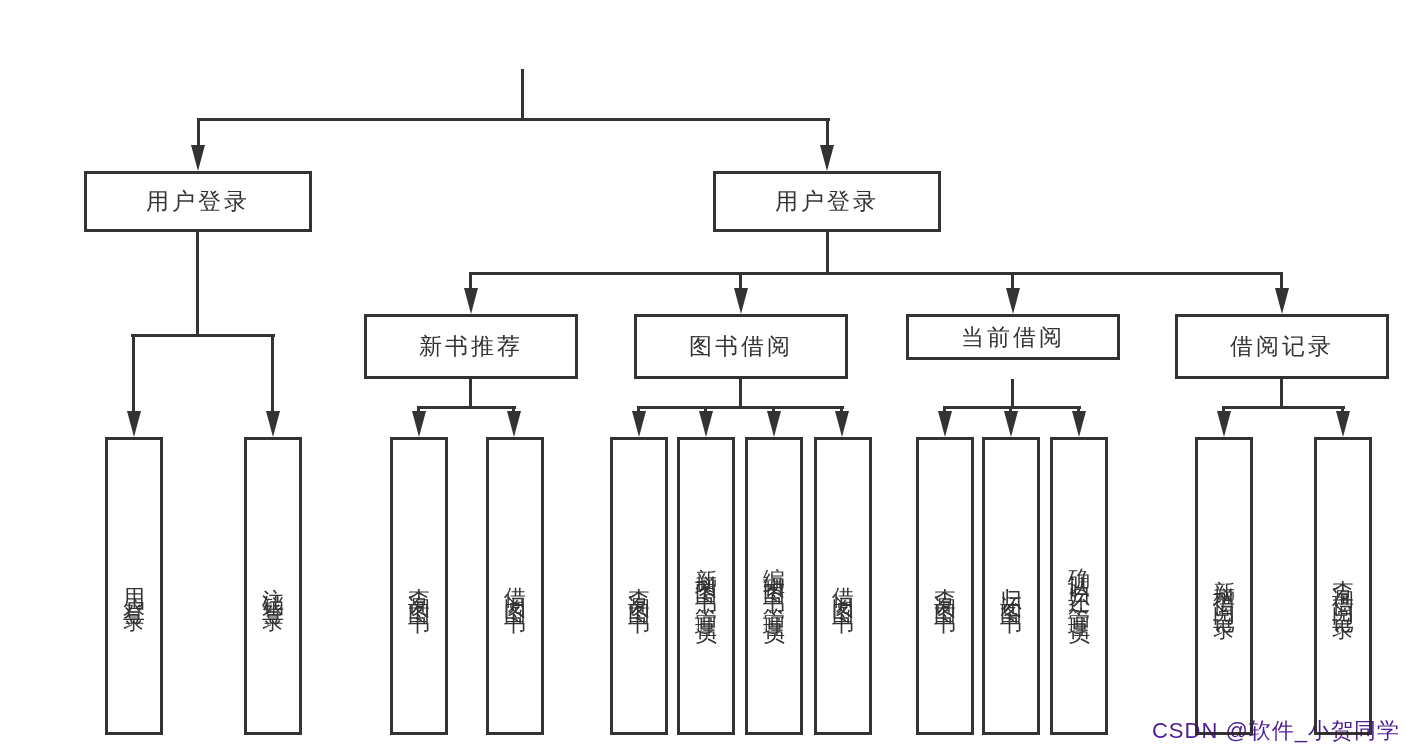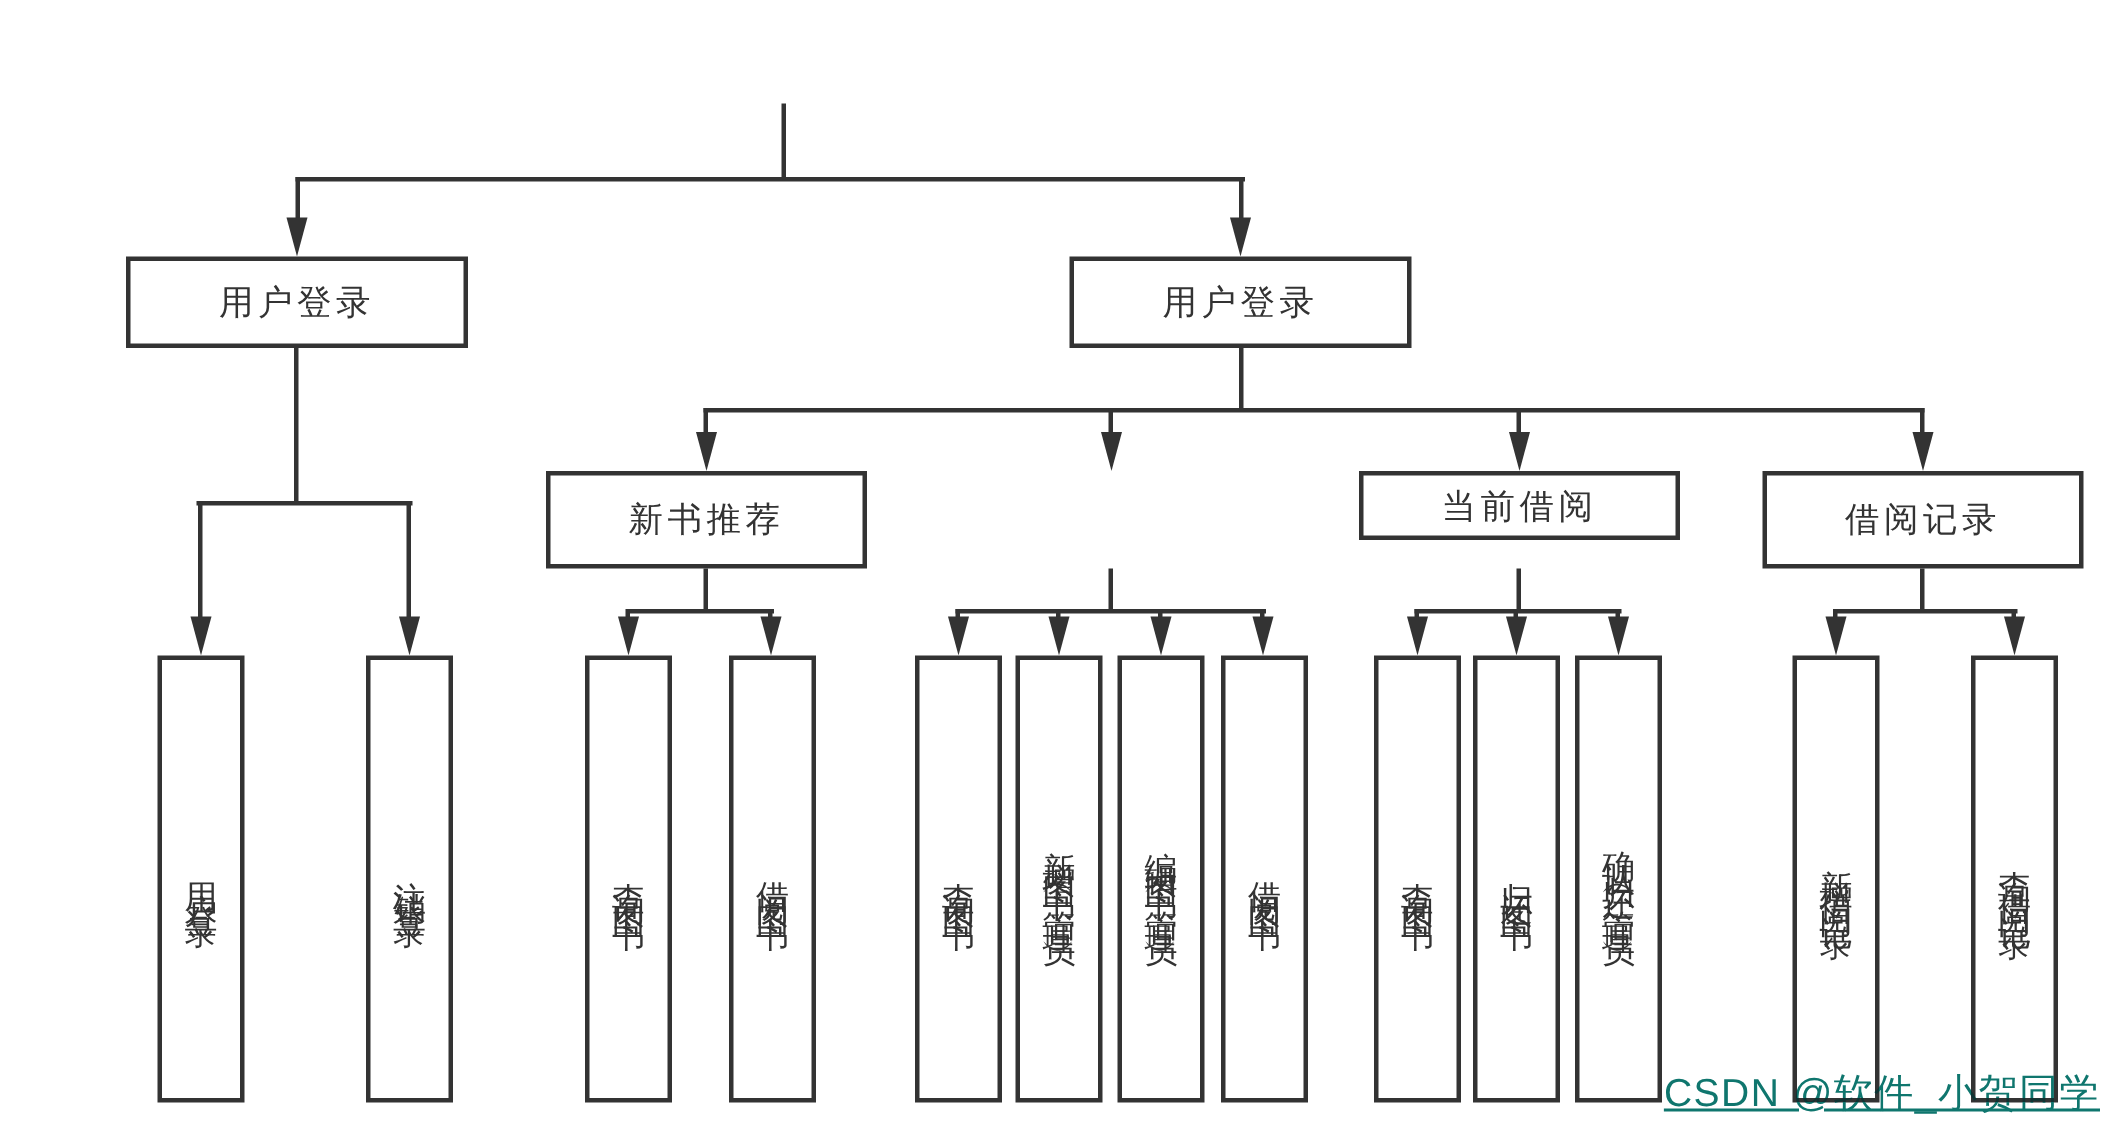--- a/index.html
+++ b/index.html
@@ -34,26 +34,25 @@
   .ln{position:absolute;background:#333333;}
   .ah{
     position:absolute;width:0;height:0;
     border-left:7px solid transparent;
     border-right:7px solid transparent;
     border-top:26px solid #333333;
   }
   .watermark{
     position:absolute;
     right:5px;bottom:1px;
-    color:#0f766e;
-    font-size:26px;
+    color:#4c1d95;
+    font-size:22px;
     letter-spacing:1px;
     mix-blend-mode:darken;
     z-index:10;
-    text-decoration:underline;
   }
 </style>
 </head>
 <body>
 
 <div class="canvas">
 
 
   <div class="ln" style="left:521px;top:69px;width:3px;height:50px"></div>
   <div class="ln" style="left:197px;top:118px;width:633px;height:3px"></div>
@@ -82,20 +81,23 @@
   <div class="ah" style="left:464px;top:288px"></div>
   <div class="ln" style="left:739px;top:272px;width:3px;height:18px"></div>
   <div class="ah" style="left:734px;top:288px"></div>
   <div class="ln" style="left:1011px;top:272px;width:3px;height:18px"></div>
   <div class="ah" style="left:1006px;top:288px"></div>
   <div class="ln" style="left:1280px;top:272px;width:3px;height:18px"></div>
   <div class="ah" style="left:1275px;top:288px"></div>
 
   <div class="box" style="left:364px;top:314px;width:214px;height:65px">
     <span>新书推荐</span>
+  </div>
+  <div class="box" style="left:634px;top:314px;width:214px;height:65px">
+    <span>图书借阅</span>
   </div>
   <div class="box" style="left:906px;top:314px;width:214px;height:46px">
     <span>当前借阅</span>
   </div>
   <div class="box" style="left:1175px;top:314px;width:214px;height:65px">
     <span>借阅记录</span>
   </div>
 
   <div class="ln" style="left:469px;top:379px;width:3px;height:27px"></div>
   <div class="ln" style="left:418px;top:406px;width:98px;height:3px"></div>

